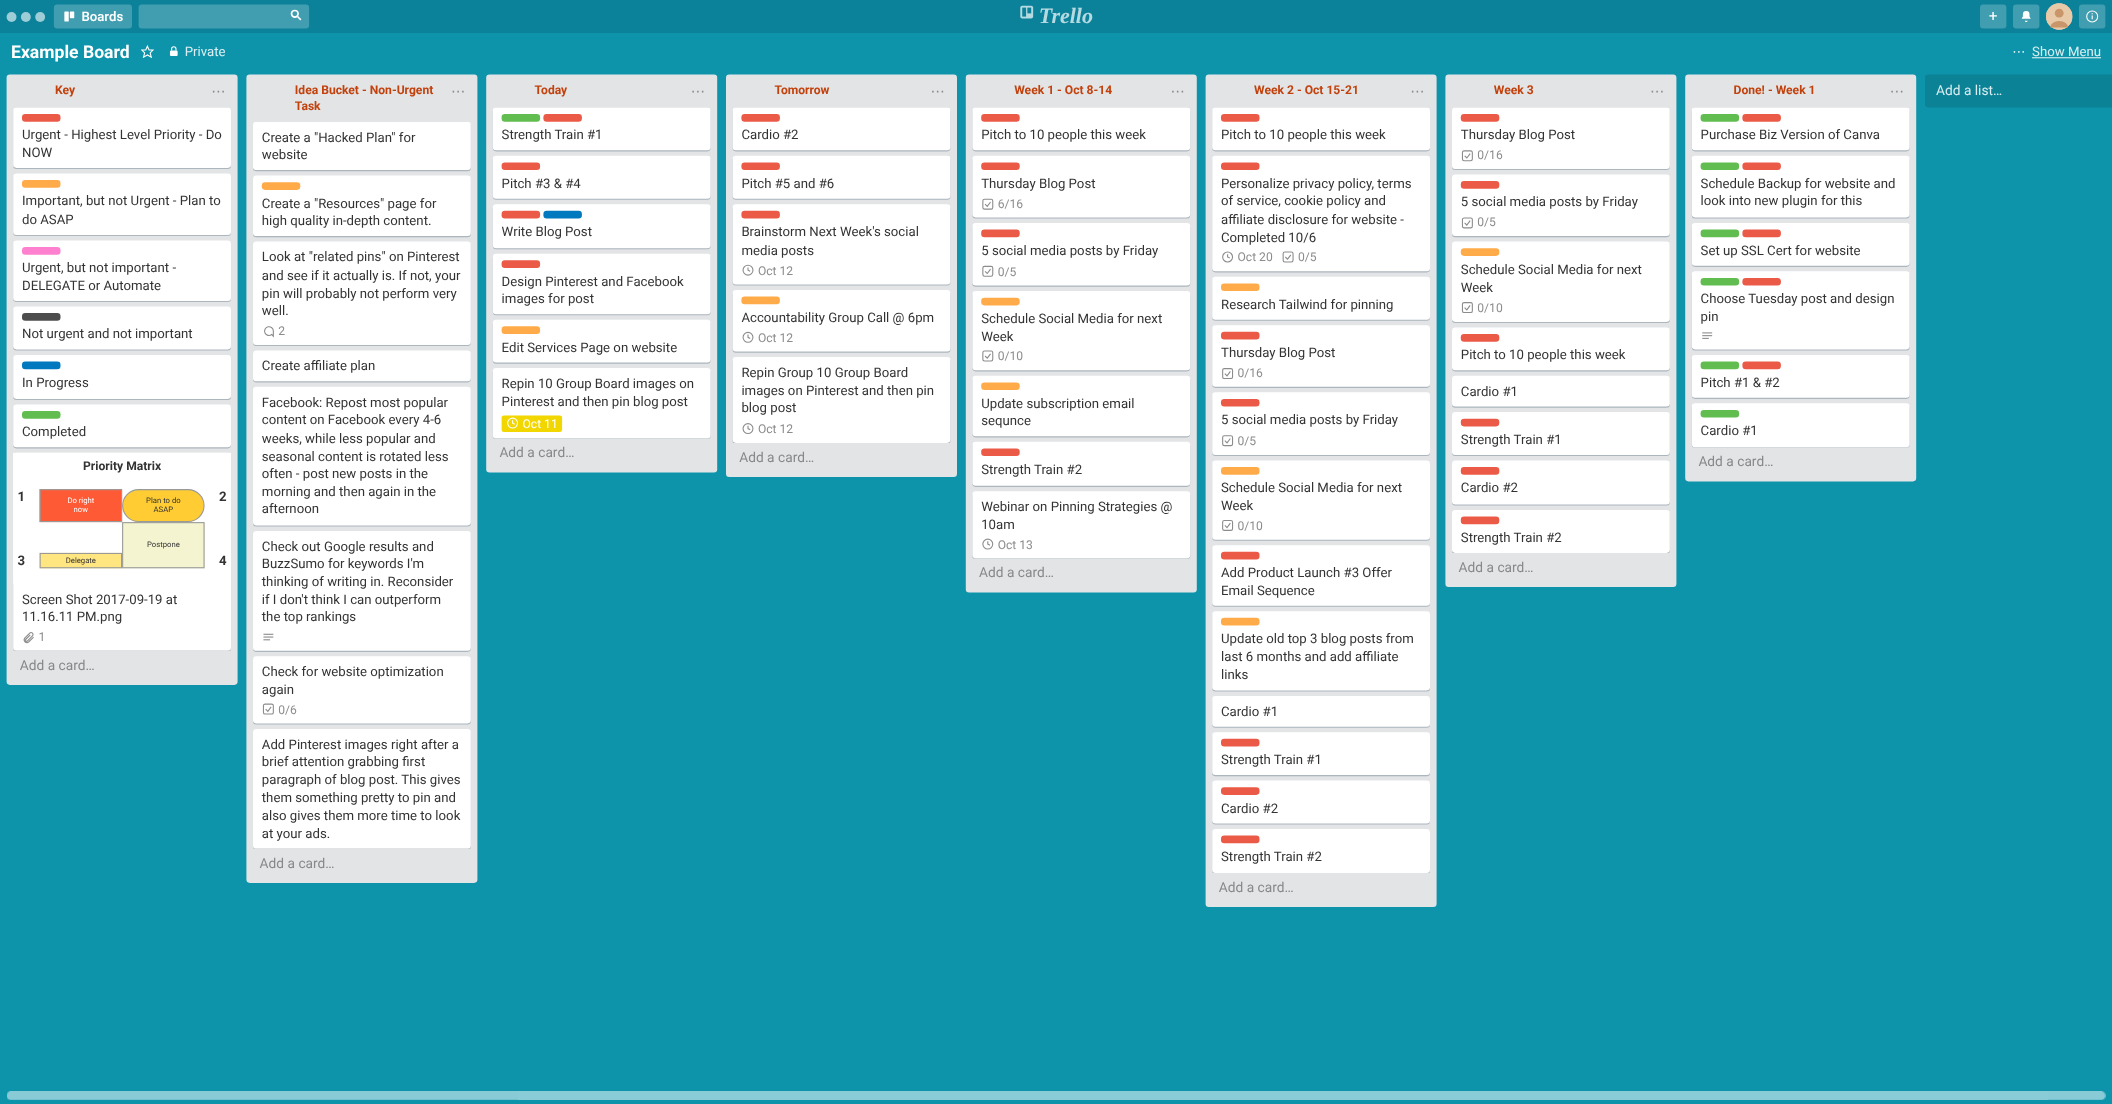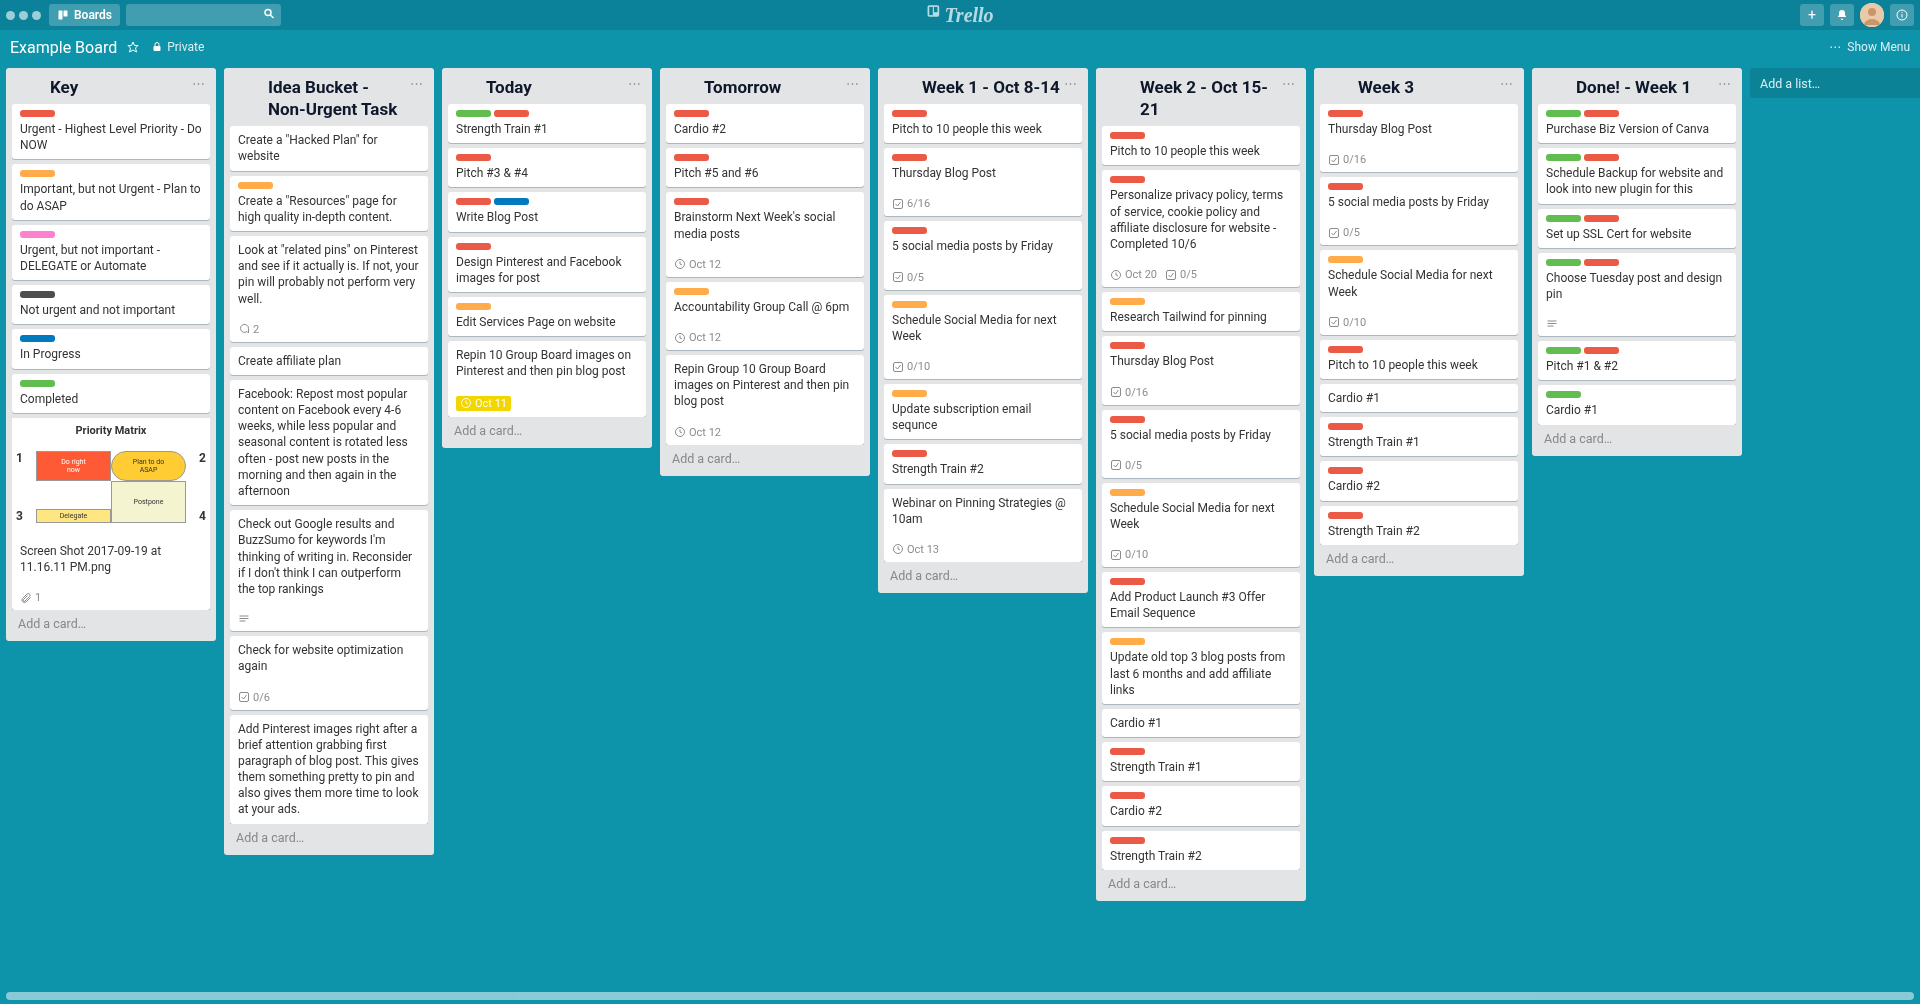--- a/index.html
+++ b/index.html
@@ -116,41 +116,41 @@
     .board-header {
       height: 34px;
       display: flex;
       align-items: center;
       padding: 0 10px;
       flex-shrink: 0;
       color: #fff;
     }
     .board-title {
       font-size: 16px;
-      font-weight: 400;
+      font-weight: 700;
       margin-right: 10px;
       text-align: center;
     }
     .bh-btn {
       color: rgba(255,255,255,0.85);
       font-size: 12px;
       display: flex;
       align-items: center;
       gap: 4px;
       margin-right: 12px;
     }
     .board-header-right {
       margin-left: auto;
       display: flex;
       align-items: center;
       color: rgba(255,255,255,0.85);
       font-size: 12px;
       gap: 6px;
     }
-    .show-menu { cursor: pointer; }
+    .show-menu { text-decoration: underline; cursor: pointer; }
     
     .board-canvas {
       flex: 1;
       overflow-x: auto;
       overflow-y: hidden;
       padding: 4px 6px 8px 6px;
     }
     .lists {
       display: flex;
       align-items: flex-start;
@@ -167,23 +167,23 @@
       max-height: calc(100% - 10px);
       padding: 4px;
     }
     .list-header {
       display: flex;
       align-items: flex-start;
       justify-content: space-between;
       padding: 4px 6px 6px 8px;
     }
     .list-title {
-      font-size: 17px;
+      font-size: 11px;
       font-weight: 700;
-      color: #0f172a;
+      color: #c2410c;
       line-height: 1.3;
       padding-left: 32px;
     }
     .list-menu-icon {
       color: #888;
       font-size: 13px;
       cursor: pointer;
       letter-spacing: 1px;
     }
     .list-cards {
@@ -219,21 +219,21 @@
     .l-red    { background: #eb5a46; }
     .l-orange { background: #ffab4a; }
     .l-green  { background: #61bd4f; }
     .l-blue   { background: #0079bf; }
     .l-pink   { background: #ff80ce; }
     .l-black  { background: #4d4d4d; }
     .badges {
       display: flex;
       align-items: center;
       gap: 8px;
-      margin-top: 16px;
+      margin-top: 4px;
       color: #8c8c8c;
       font-size: 11px;
     }
     .badge {
       display: flex;
       align-items: center;
       gap: 3px;
     }
     .badge-yellow {
       background: #f2d600;

